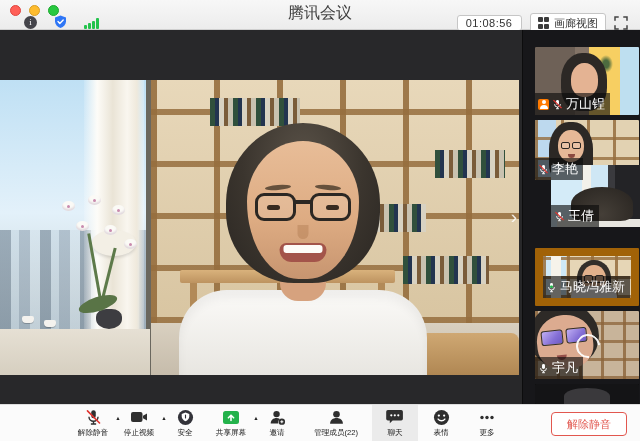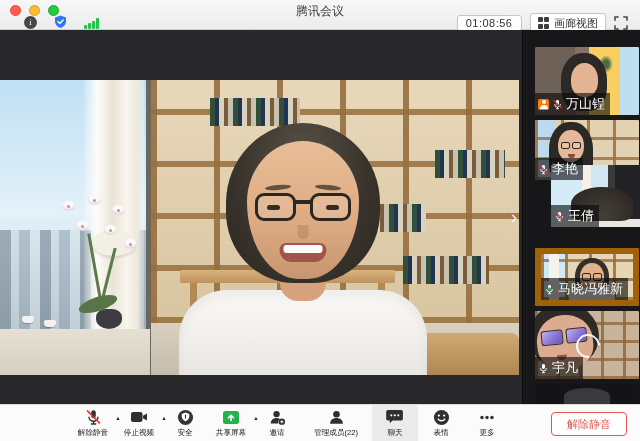--- a/index.html
+++ b/index.html
@@ -6,21 +6,21 @@
   body{width:640px;height:441px;overflow:hidden;font-family:"Liberation Sans",sans-serif;-webkit-font-smoothing:antialiased;}
   .app{position:relative;width:640px;height:441px;background:#232325;}
 
   
   .titlebar{position:relative;height:30px;background:linear-gradient(#f7f7f7,#ececec);border-bottom:1px solid #cfcfcf;box-sizing:border-box;}
   .traffic{position:absolute;top:5px;left:10px;display:flex;gap:8px;}
   .tl{width:11px;height:11px;border-radius:50%;}
   .tl.red{background:#ff5f57;border:1px solid #e0443e;box-sizing:border-box}
   .tl.yellow{background:#febc2e;border:1px solid #d89e24;box-sizing:border-box}
   .tl.green{background:#28c840;border:1px solid #1da92f;box-sizing:border-box}
-  .app-title{position:absolute;top:3px;left:0;right:0;text-align:center;font-size:12px;color:#3d3d3d;font-weight:500;font-family:Liberation Serif, serif;}
+  .app-title{position:absolute;top:3px;left:0;right:0;text-align:center;font-size:16px;color:#3d3d3d;font-weight:500;font-family:Liberation Serif, serif;}
   .hdr-left-icons{position:absolute;left:24px;top:15px;display:flex;gap:17px;align-items:flex-end;}
   .info-ic{width:13px;height:13px;border-radius:50%;background:#45454b;position:relative;}
   .info-ic::after{content:"i";position:absolute;left:0;right:0;top:0;bottom:0;color:#fff;font-size:9px;line-height:13px;text-align:center;font-family:"Liberation Serif",serif;}
   .shield-ic svg{display:block}
   .sig-ic{display:flex;align-items:flex-end;gap:1.5px;height:11px;}
   .sig-ic span{width:2.5px;background:#23c34c;border-radius:1px;display:block;}
   .sig-ic .b1{height:4px}.sig-ic .b2{height:6px}.sig-ic .b3{height:8px}.sig-ic .b4{height:11px}
   .hdr-right{position:absolute;right:12px;top:13px;display:flex;gap:8px;align-items:center;}
   .timer-box{border:1px solid #c6c6c6;border-radius:3px;background:#fff;padding:1px 8px;font-size:11px;color:#333;letter-spacing:.5px;}
   .gallery-btn{display:flex;align-items:center;gap:5px;border:1px solid #c6c6c6;border-radius:3px;background:#fff;padding:1.5px 7px;font-size:11px;color:#333;}
@@ -83,21 +83,21 @@
   .p-nose{position:absolute;top:84px;left:50%;transform:translateX(-50%);width:11px;height:14px;border-radius:0 0 6px 6px;background:rgba(166,112,70,.35);}
   .p-mouth{position:absolute;top:102px;left:50%;transform:translateX(-50%);width:47px;height:19px;background:#a3544a;border-radius:9px 9px 16px 16px;}
   .p-teeth{position:absolute;left:4px;right:4px;top:2px;height:8px;background:#fdfbf7;border-radius:3px;}
   .next-chevron{position:absolute;right:1px;top:50%;transform:translateY(-50%);color:rgba(255,255,255,.85);z-index:6;width:14px;height:22px;display:flex;align-items:center;justify-content:center;}
   .next-chevron::after{content:"›";font-size:19px;line-height:20px;}
 
   
   .sidebar{position:relative;width:118px;background:#17171a;border-left:1px solid #0c0c0d;box-sizing:border-box;}
   .tile{position:absolute;left:12px;width:104px;background:#000;overflow:hidden;border-radius:1px;}
   .tile .vid{position:absolute;inset:0;}
-  .tile.active{border:6px solid #a16207;box-sizing:border-box;}
+  .tile.active{border:8px solid #a16207;box-sizing:border-box;}
   .tile-label{position:absolute;left:0;bottom:0;display:flex;align-items:center;gap:3px;background:rgba(10,10,10,.62);padding:2px 5px 2px 3px;max-width:100%;box-sizing:border-box;z-index:4;}
   .tile-label .nm{color:#fff;font-size:13px;white-space:nowrap;}
   .host-badge{width:11px;height:11px;background:#ff7a00;border-radius:2px;position:relative;flex:none;}
   .host-badge::before{content:"";position:absolute;left:3.5px;top:1.5px;width:4px;height:4px;border-radius:50%;background:#fff;}
   .host-badge::after{content:"";position:absolute;left:1.5px;bottom:1px;width:8px;height:4px;border-radius:4px 4px 0 0;background:#fff;}
   .mini-mic{position:relative;width:11px;height:11px;flex:none;}
   .mini-mic svg{display:block}
   .t1{top:17px;height:68px;}
   .t2{top:90px;height:60px;}
   .t3{top:135px;height:62px;margin-left:16px;}

